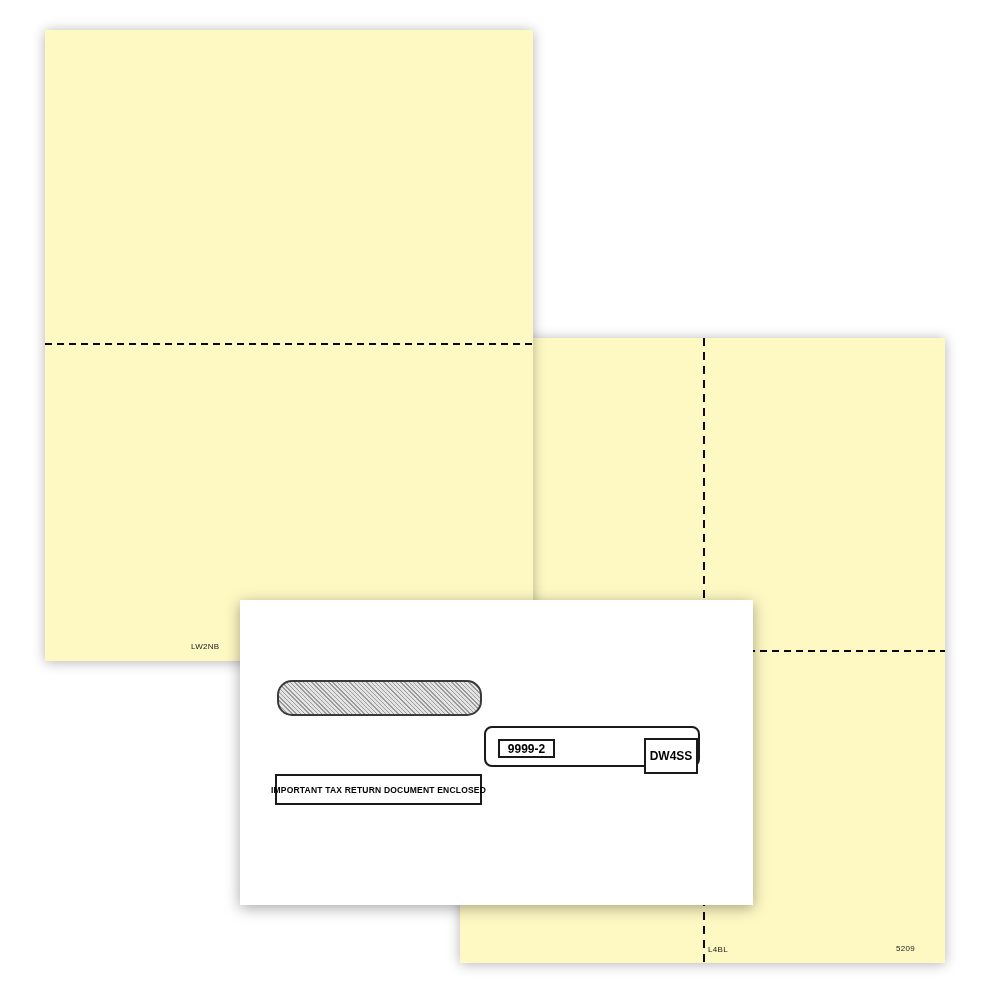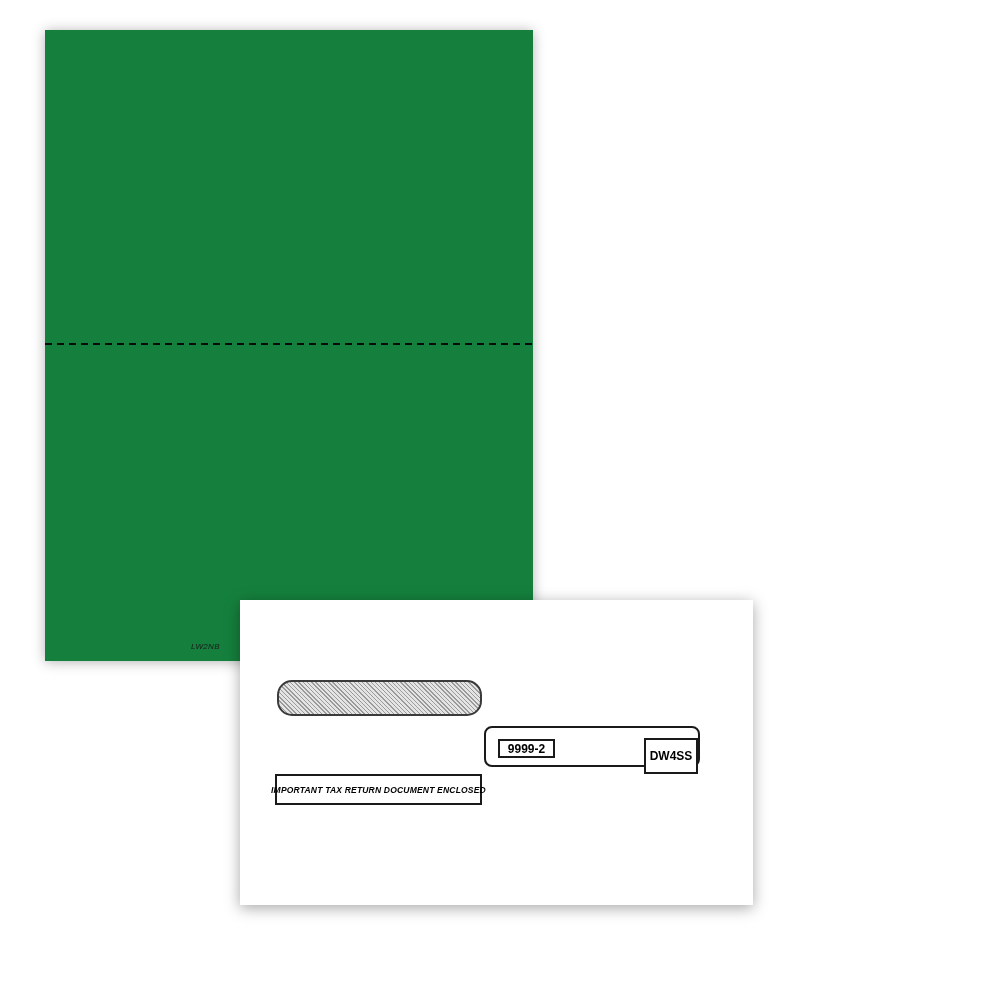--- a/index.html
+++ b/index.html
@@ -10,23 +10,22 @@
     background: #ffffff;
     position: relative;
     overflow: hidden;
     font-family: "Liberation Sans", sans-serif;
   }
   .canvas {
     position: absolute; inset: 0;
   }
   .sheet {
     position: absolute;
-    background: #15803d;
+    background: #fef9c3;
     box-shadow: 0 1px 12px rgba(0,0,0,0.30);
-    font-style: italic;
   }
   #sheet-4up {
     left: 460px; top: 338px; width: 485px; height: 625px; z-index: 1;
   }
   #sheet-blank {
     left: 45px; top: 30px; width: 488px; height: 631px; z-index: 2;
   }
   #envelope {
     position: absolute;
     left: 240px; top: 600px; width: 513px; height: 305px;
@@ -81,28 +80,33 @@
     position: absolute;
     left: 35px; top: 174px; width: 207px; height: 31px;
     border: 2px solid #1a1a1a;
     box-sizing: border-box;
     display: flex; align-items: center; justify-content: center;
     font-weight: bold;
     font-size: 8.5px;
     letter-spacing: 0.2px;
     color: #000000;
     white-space: nowrap;
-    font-style: italic;
   }
 </style>
 </head>
 <body>
 
 <div class="canvas">
 
+  <div id="sheet-4up" class="sheet">
+    <div class="dash-v" style="left: 243px; top: 0; height: 625px;"></div>
+    <div class="dash-h" style="left: 0; top: 312px; width: 485px;"></div>
+    <span class="code" style="left: 248px; top: 607px;">L4BL</span>
+    <span class="code" style="left: 436px; top: 606px;">5209</span>
+  </div>
 
   <div id="sheet-blank" class="sheet">
     <div class="dash-h" style="left: 0; top: 313px; width: 488px;"></div>
     <span class="code" style="left: 146px; top: 612px;">LW2NB</span>
   </div>
 
   <div id="envelope">
 
     <div id="env-window"></div>
 

